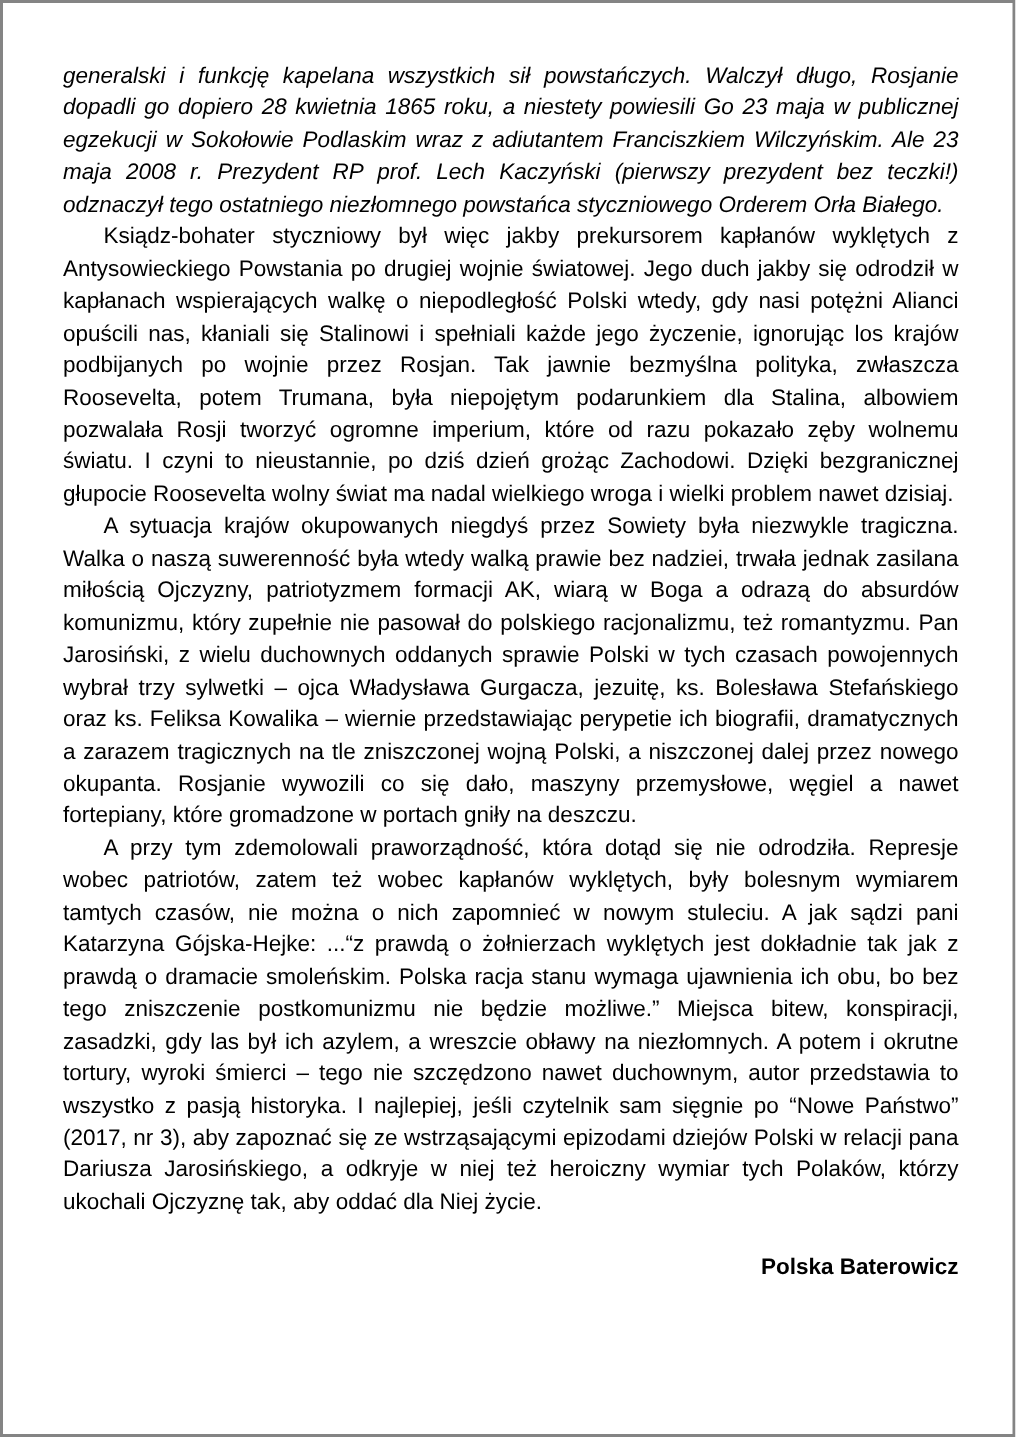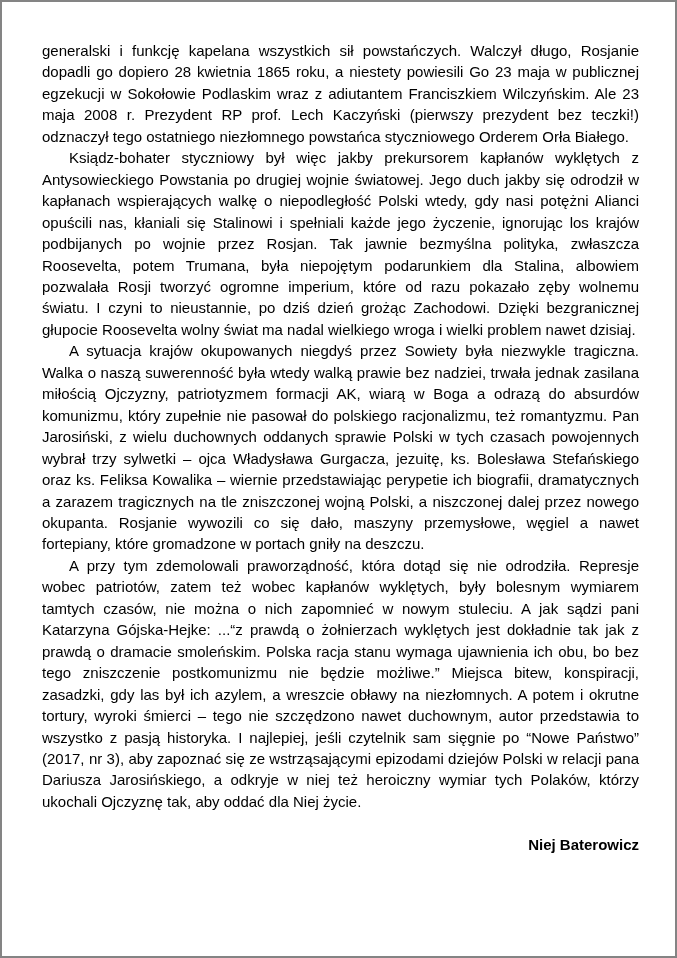--- a/index.html
+++ b/index.html
@@ -27,31 +27,32 @@
     color: #000000;
     -webkit-font-smoothing: antialiased;
   }
   .page-text p {
     margin: 0;
     text-align: justify;
     text-indent: 27px;
   }
   .page-text p.no-indent {
     text-indent: 0;
+    font-style: italic;
   }
   .signature {
     margin-top: 21.45px;
     text-align: right;
     font-weight: bold;
   }
 </style>
 </head>
 <body>
 
 <div class="page">
   <div class="page-text">
     <p class="no-indent">generalski i funkcję kapelana wszystkich sił powstańczych. Walczył długo, Rosjanie dopadli go dopiero 28 kwietnia 1865 roku, a niestety powiesili Go 23 maja w publicznej egzekucji w Sokołowie Podlaskim wraz z adiutantem Franciszkiem Wilczyńskim. Ale 23 maja 2008 r. Prezydent RP prof. Lech Kaczyński (pierwszy prezydent bez teczki!) odznaczył tego ostatniego niezłomnego powstańca styczniowego Orderem Orła Białego.</p>
     <p>Ksiądz-bohater styczniowy był więc jakby prekursorem kapłanów wyklętych z Antysowieckiego Powstania po drugiej wojnie światowej. Jego duch jakby się odrodził w kapłanach wspierających walkę o niepodległość Polski wtedy, gdy nasi potężni Alianci opuścili nas, kłaniali się Stalinowi i spełniali każde jego życzenie, ignorując los krajów podbijanych po wojnie przez Rosjan. Tak jawnie bezmyślna polityka, zwłaszcza Roosevelta, potem Trumana, była niepojętym podarunkiem dla Stalina, albowiem pozwalała Rosji tworzyć ogromne imperium, które od razu pokazało zęby wolnemu światu. I czyni to nieustannie, po dziś dzień grożąc Zachodowi. Dzięki bezgranicznej głupocie Roosevelta wolny świat ma nadal wielkiego wroga i wielki problem nawet dzisiaj.</p>
     <p>A sytuacja krajów okupowanych niegdyś przez Sowiety  była niezwykle tragiczna. Walka o naszą suwerenność była wtedy walką prawie bez nadziei, trwała jednak zasilana miłością Ojczyzny, patriotyzmem formacji AK, wiarą w Boga a odrazą do absurdów komunizmu, który zupełnie nie pasował do polskiego racjonalizmu, też romantyzmu. Pan Jarosiński, z wielu duchownych oddanych sprawie Polski w tych czasach powojennych wybrał trzy sylwetki – ojca Władysława Gurgacza, jezuitę, ks. Bolesława Stefańskiego oraz ks. Feliksa Kowalika – wiernie  przedstawiając perypetie ich biografii, dramatycznych a zarazem tragicznych na tle zniszczonej wojną Polski, a niszczonej dalej przez nowego okupanta. Rosjanie wywozili co się dało, maszyny przemysłowe, węgiel a nawet fortepiany, które gromadzone w portach gniły na deszczu.</p>
     <p>A przy tym zdemolowali praworządność, która dotąd się nie odrodziła. Represje wobec patriotów, zatem też wobec kapłanów wyklętych, były bolesnym wymiarem tamtych czasów, nie można o nich zapomnieć w nowym stuleciu. A jak sądzi pani Katarzyna Gójska-Hejke: ...“z prawdą o żołnierzach wyklętych jest dokładnie tak jak z prawdą o dramacie smoleńskim. Polska racja stanu wymaga  ujawnienia ich obu, bo bez tego zniszczenie postkomunizmu nie będzie możliwe.” Miejsca bitew, konspiracji, zasadzki, gdy las był ich azylem, a wreszcie obławy na niezłomnych. A potem i okrutne  tortury, wyroki śmierci – tego nie szczędzono nawet duchownym, autor przedstawia to wszystko z pasją historyka. I najlepiej, jeśli czytelnik sam sięgnie po “Nowe Państwo” (2017, nr 3), aby zapoznać się ze wstrząsającymi epizodami dziejów Polski w relacji pana Dariusza Jarosińskiego, a odkryje w niej też heroiczny wymiar tych Polaków, którzy ukochali Ojczyznę tak, aby oddać dla Niej życie.</p>
-    <div class="signature">Niej Baterowicz</div>
+    <div class="signature">Polska Baterowicz</div>
   </div>
 </div>
 
 </body></html>

